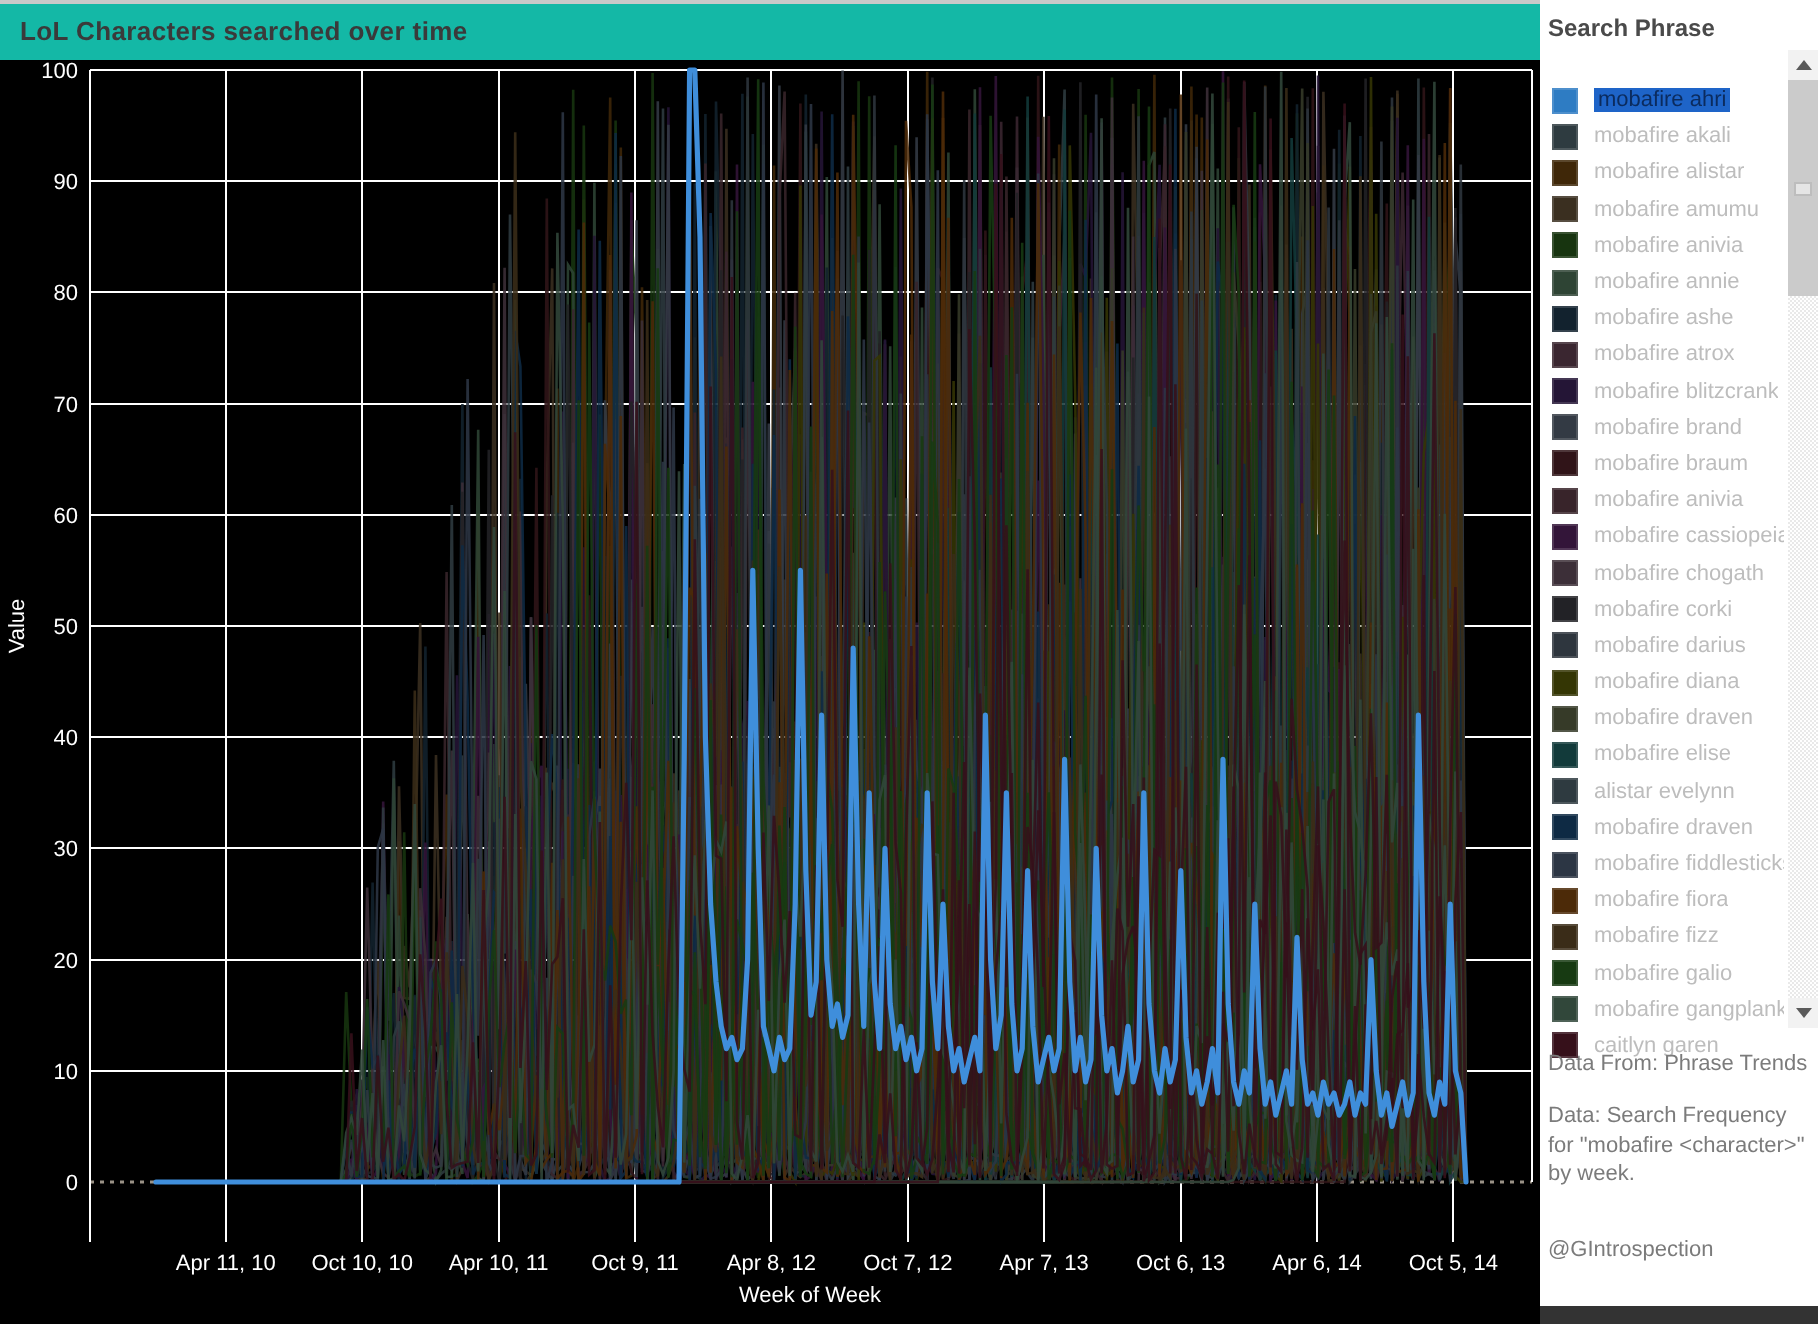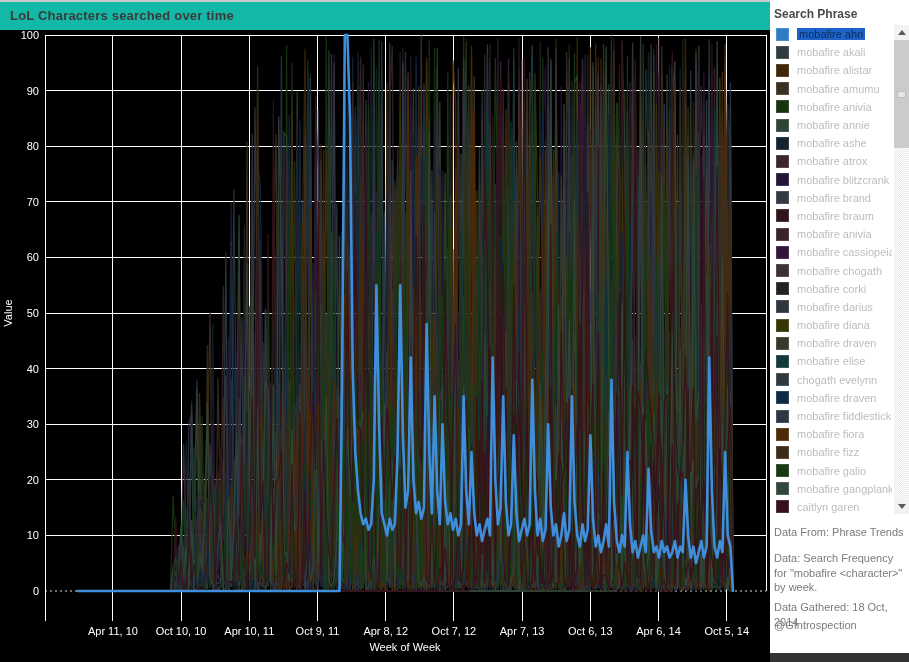--- a/index.html
+++ b/index.html
@@ -24,21 +24,21 @@
   .axis-label{font-family:"Liberation Sans",sans-serif;}
   
   #side-panel{
     position:absolute;left:770px;top:0;width:139px;height:472px;background:#ffffff;
   }
   #legend-title{
     position:absolute;left:4px;top:7px;
     font-size:12px;font-weight:bold;color:#4a4a4a;
   }
   #legend-items{
-    position:absolute;left:0;top:25px;width:122px;
+    position:absolute;left:0;top:41px;width:122px;
   }
   .legend-item{
     display:flex;align-items:center;height:18.2px;padding-left:6px;cursor:pointer;
   }
   .swatch{
     width:13px;height:13px;flex:0 0 13px;margin-right:8px;border:1px solid rgba(255,255,255,0.15);
     box-sizing:border-box;
   }
   .legend-label{
     font-size:11px;color:#bdbdbd;white-space:nowrap;overflow:hidden;
@@ -304,21 +304,21 @@
       <div class="legend-item">
         <span class="swatch" style="background: rgb(54, 58, 40);"></span>
         <span class="legend-label">mobafire draven</span>
       </div>
       <div class="legend-item">
         <span class="swatch" style="background: rgb(18, 58, 58);"></span>
         <span class="legend-label">mobafire elise</span>
       </div>
       <div class="legend-item">
         <span class="swatch" style="background: rgb(46, 58, 64);"></span>
-        <span class="legend-label">chogath evelynn</span>
+        <span class="legend-label">alistar evelynn</span>
       </div>
       <div class="legend-item">
         <span class="swatch" style="background: rgb(14, 42, 68);"></span>
         <span class="legend-label">mobafire draven</span>
       </div>
       <div class="legend-item">
         <span class="swatch" style="background: rgb(44, 54, 68);"></span>
         <span class="legend-label">mobafire fiddlesticks</span>
       </div>
       <div class="legend-item">
@@ -356,20 +356,16 @@
       <span class="tri-down"></span>
     </div>
   </div>
 
   <div class="footer-text" id="f-from">Data From: Phrase Trends</div>
   <div class="footer-text" id="f-desc">
     <div>Data: Search Frequency</div>
     <div>for "mobafire &lt;character&gt;"</div>
     <div>by week.</div>
   </div>
-  <div class="footer-text" id="f-gathered">
-    <div>Data Gathered: 18 Oct,</div>
-    <div>2014</div>
-  </div>
   <div class="footer-text" id="f-handle">@GIntrospection</div>
 
   <div id="bottom-strip"></div>
 </div>
 
 </body></html>

